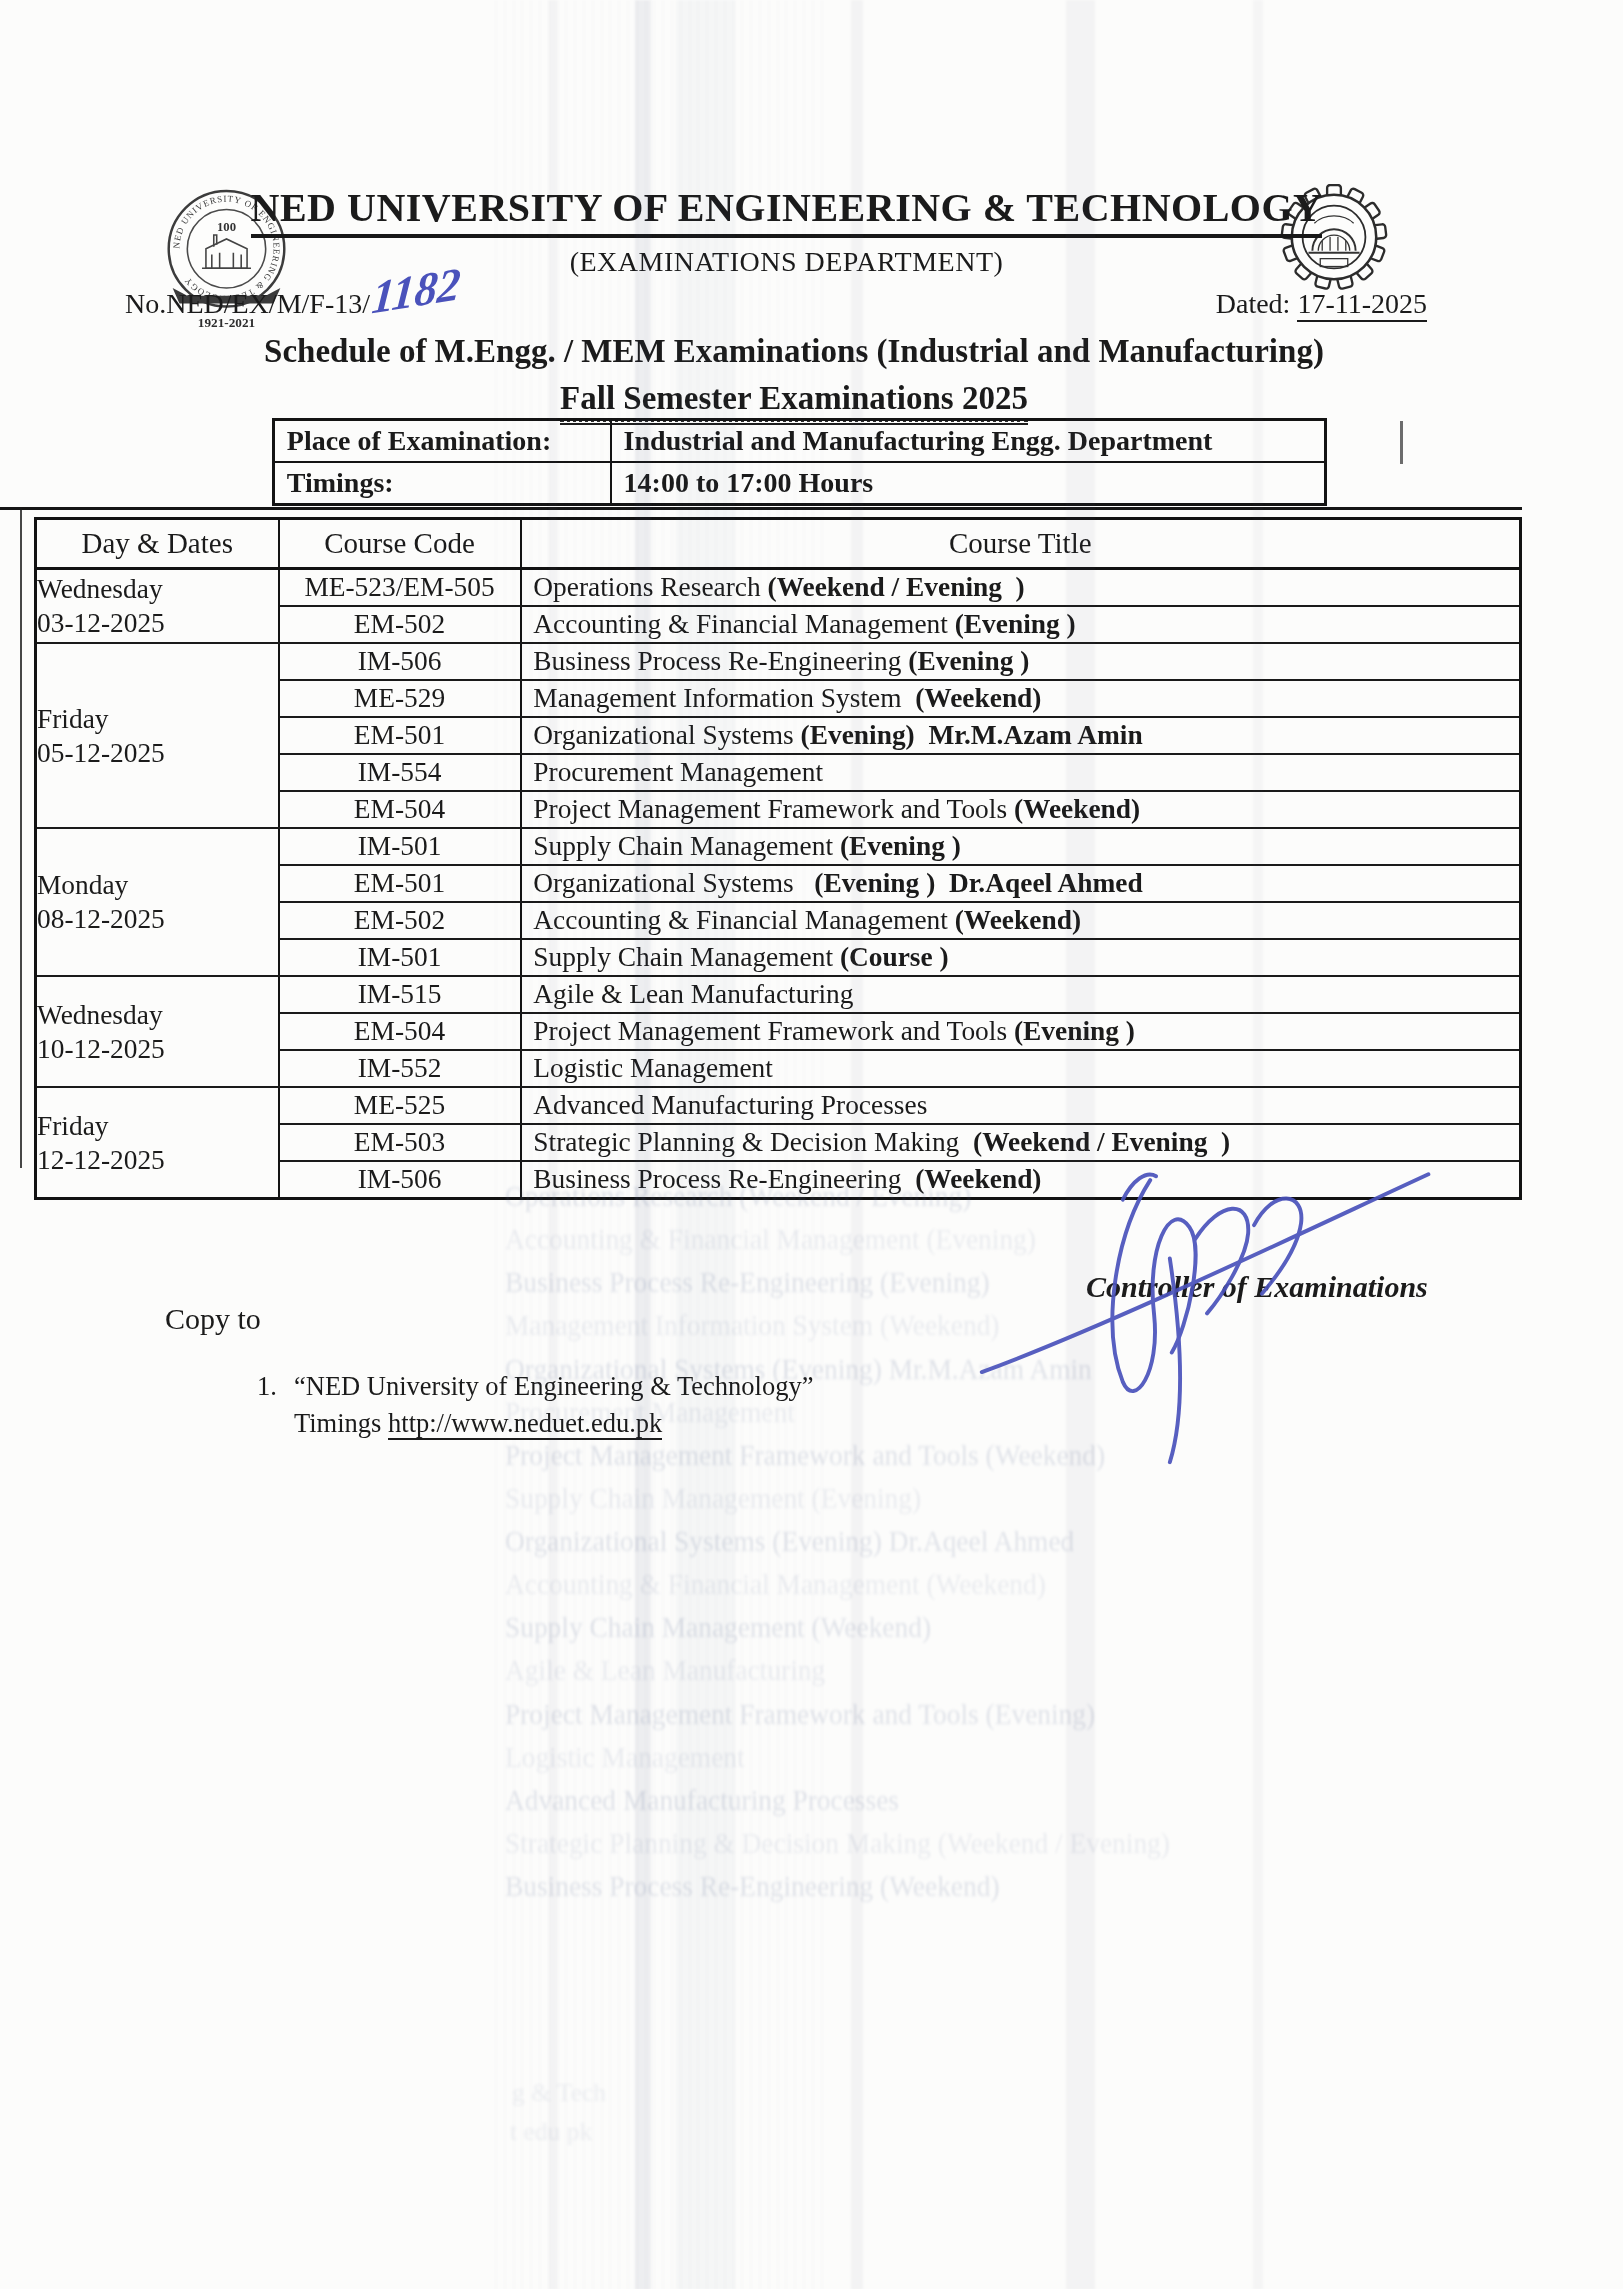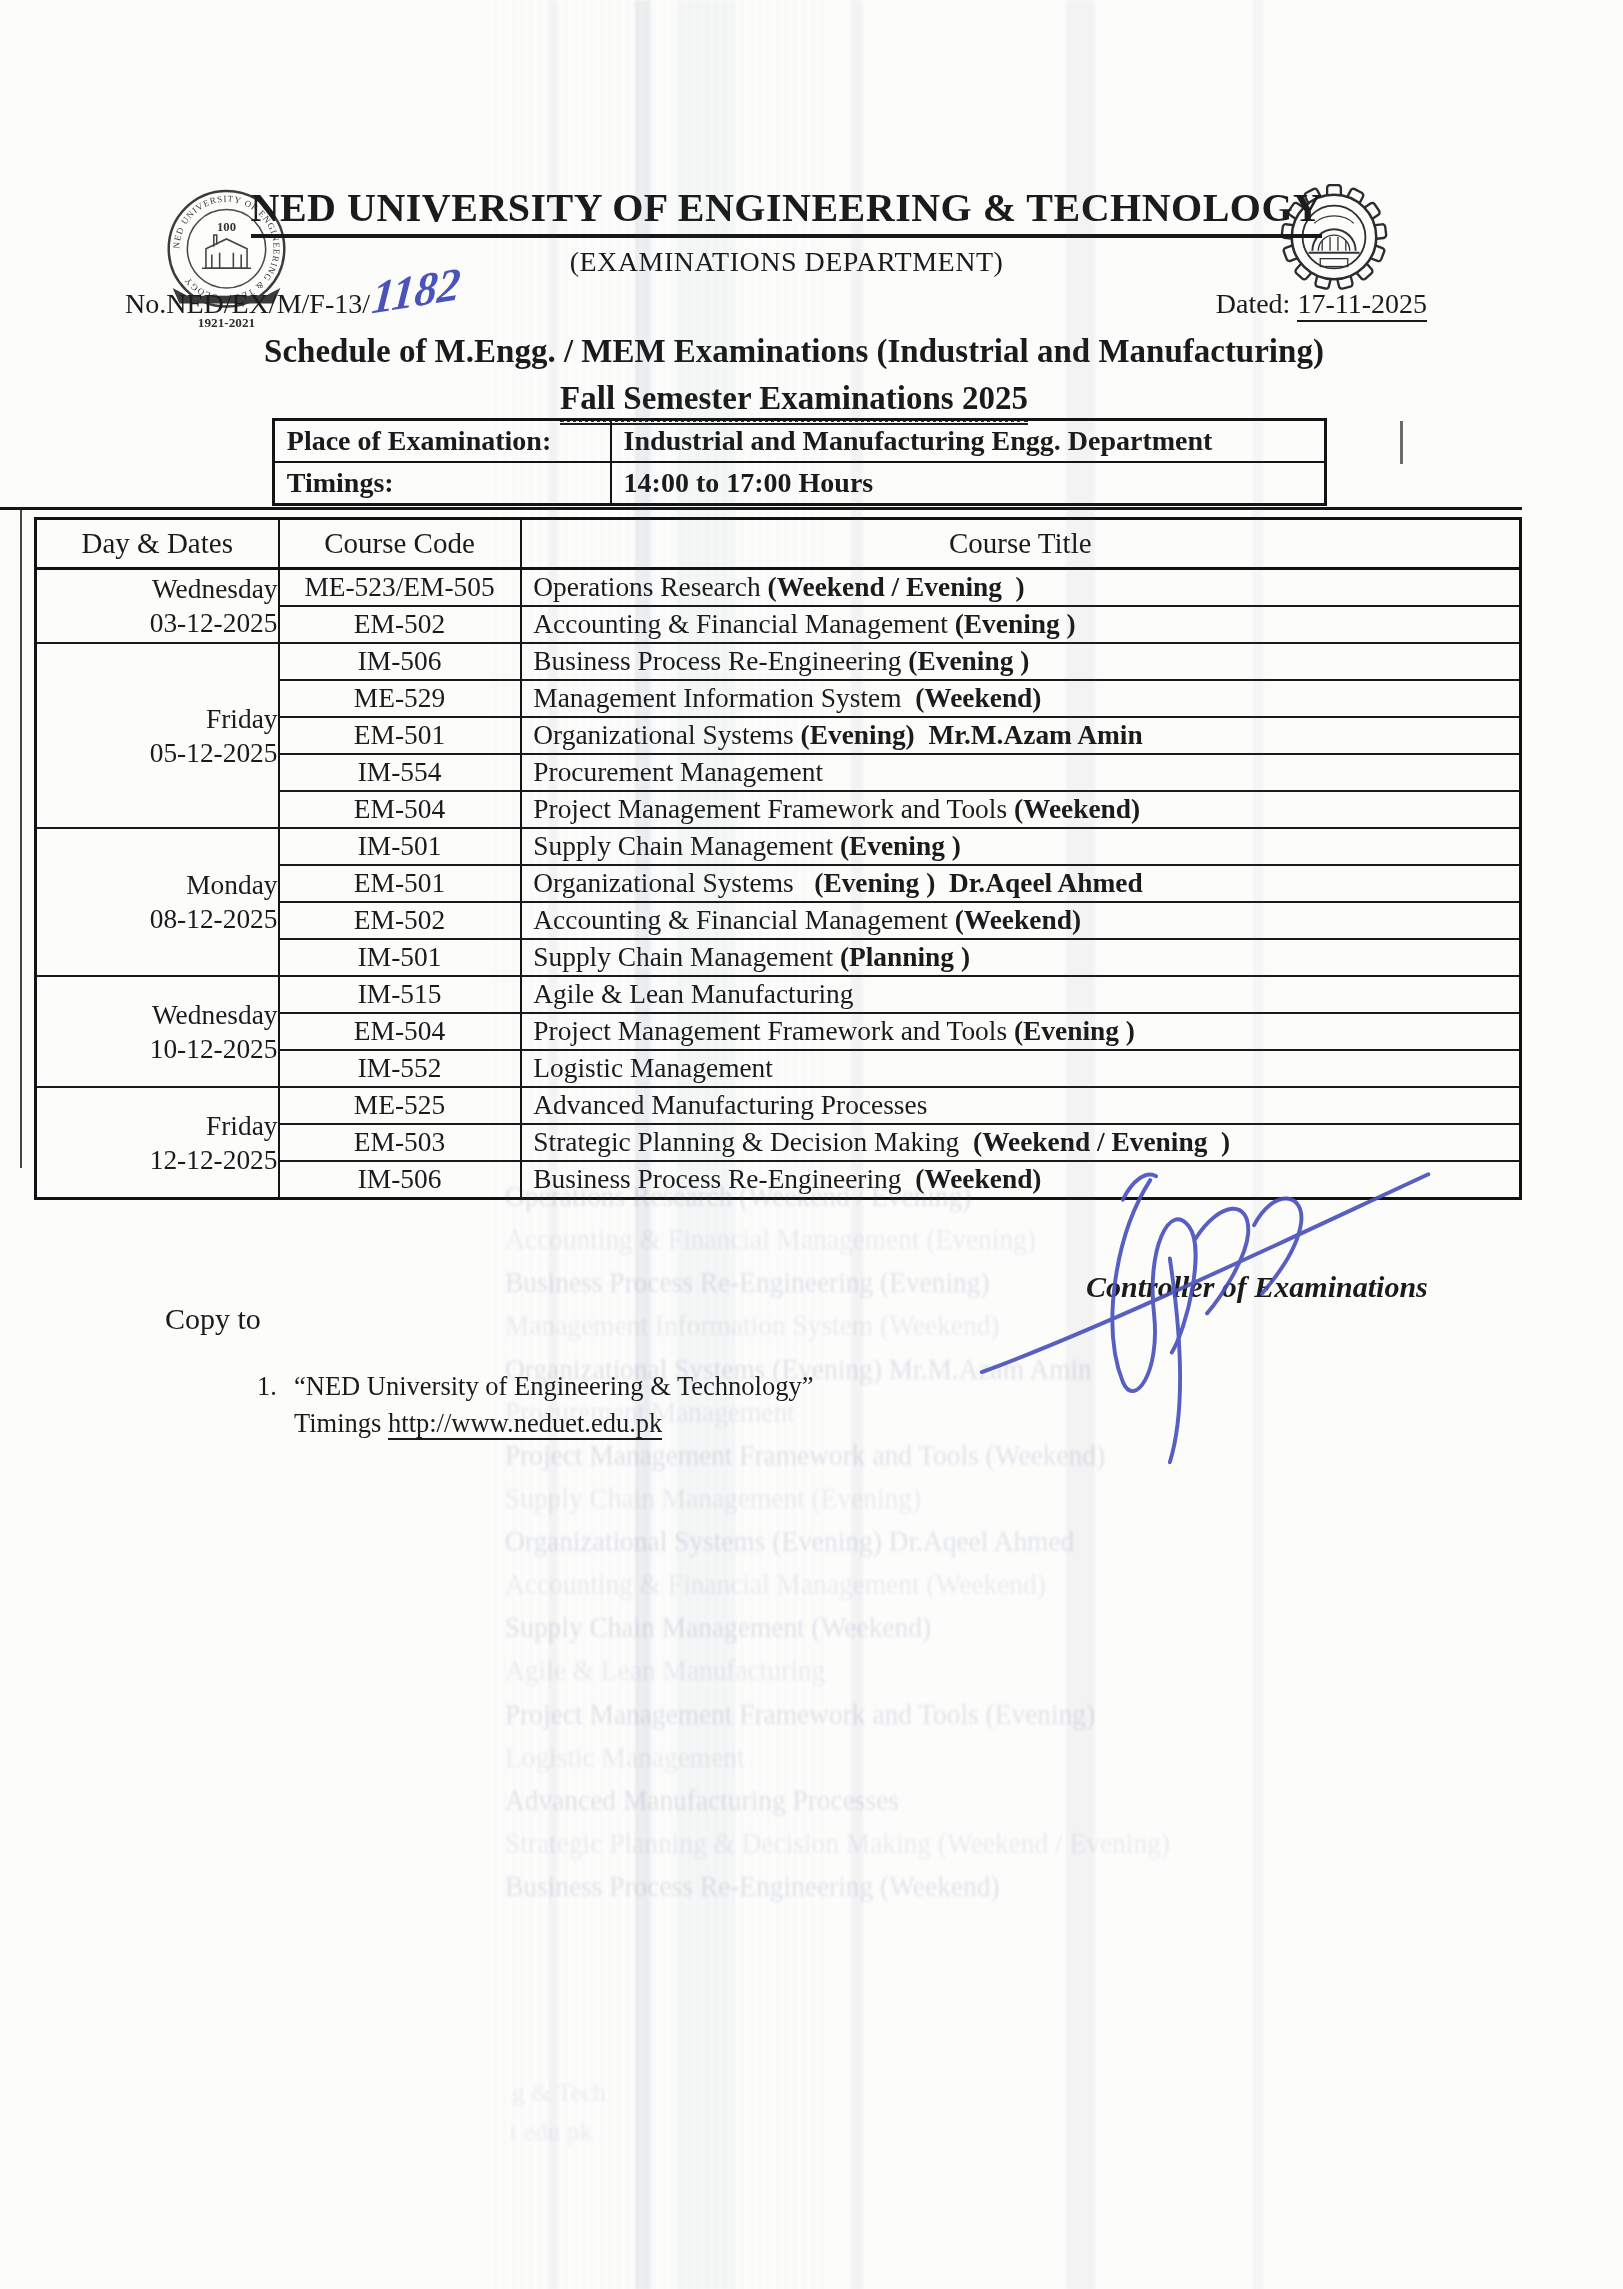--- a/index.html
+++ b/index.html
@@ -45,21 +45,21 @@
   
   .pre-top-line{position:absolute;left:0;top:507px;width:1522px;height:2.9px;background:#161616;}
   .outer-left-line{position:absolute;left:19.6px;top:507px;width:2px;height:661px;background:rgba(25,25,25,0.8);}
   .sched{position:absolute;left:34px;top:517px;width:1488px;border-collapse:collapse;
     border:3.9px solid #121212;table-layout:fixed;}
   .sched th{border:2.9px solid #141414;border-bottom:3.9px solid #121212;height:45px;
     font-size:29px;font-weight:normal;vertical-align:middle;}
   .sched td{border:2px solid #1a1a1a;height:35px;font-size:27.4px;vertical-align:middle;padding:0;}
   .sched .col-day{width:243px;}
   .sched .col-code{width:242px;}
-  .day-cell{text-align:right;border-right:2.9px solid #141414 !important;line-height:34px;margin-top:8px;}
+  .day-cell{text-align:left;border-right:2.9px solid #141414 !important;line-height:34px;margin-top:8px;}
   .code-cell{text-align:center;border-right:2.9px solid #141414 !important;}
   .title-cell{padding-left:11.8px !important;}
   .title-cell .suf{font-weight:bold;}
   
   .sig-wrap{position:absolute;left:968px;top:1139px;width:482px;height:333px;z-index:6;}
   .sig-label{position:absolute;left:1086px;top:1270px;font-size:30px;font-weight:bold;font-style:italic;z-index:4;}
   
   .copyto{position:absolute;left:165px;top:1302px;font-size:30px;}
   .copy-item{position:absolute;left:257px;top:1368px;font-size:26.5px;line-height:37px;}
   .copy-item .num{display:inline-block;width:37px;}
@@ -226,21 +226,21 @@
         <tr>
           <td class="code-cell">EM-501</td>
           <td class="title-cell"><span>Organizational Systems&nbsp;&nbsp;</span><b class="suf"> (Evening )&nbsp; Dr.Aqeel Ahmed</b></td>
         </tr>
         <tr>
           <td class="code-cell">EM-502</td>
           <td class="title-cell"><span>Accounting &amp; Financial Management</span><b class="suf"> (Weekend)</b></td>
         </tr>
         <tr>
           <td class="code-cell">IM-501</td>
-          <td class="title-cell"><span>Supply Chain Management</span><b class="suf"> (Planning )</b></td>
+          <td class="title-cell"><span>Supply Chain Management</span><b class="suf"> (Course )</b></td>
         </tr>
         <tr>
           <td class="day-cell" rowspan="3">
             <div>Wednesday</div>
             <div>10-12-2025</div>
           </td>
           <td class="code-cell">IM-515</td>
           <td class="title-cell"><span>Agile &amp; Lean Manufacturing</span></td>
         </tr>
         <tr>

